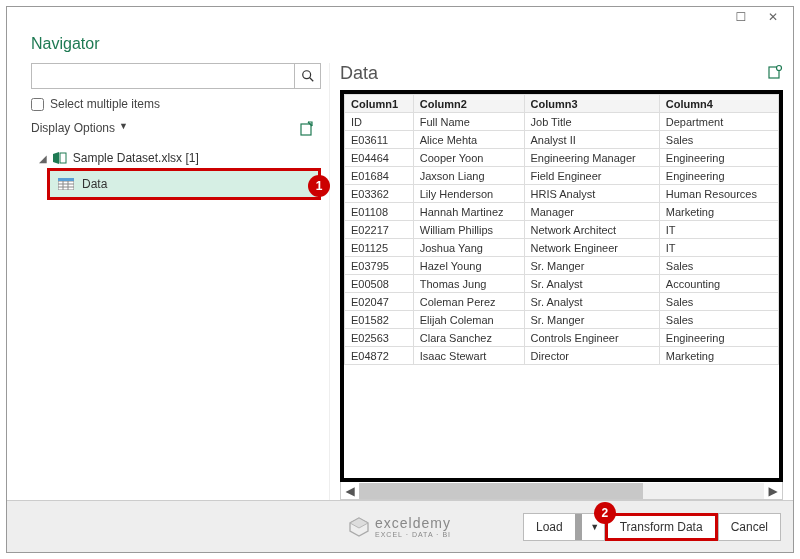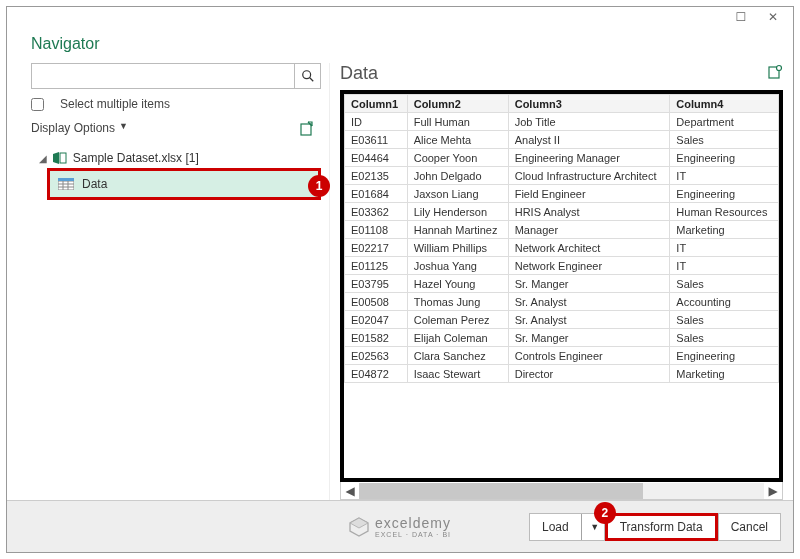--- a/index.html
+++ b/index.html
@@ -7,21 +7,21 @@
 .dialog{position:absolute;top:6px;left:6px;right:6px;bottom:6px;border:1px solid #999;background:#fff;display:flex;flex-direction:column}
 .titlebar{height:20px;display:flex;justify-content:flex-end;align-items:center;padding:0 4px}
 .titlebar .winbtn{width:32px;height:18px;display:flex;align-items:center;justify-content:center;color:#666;cursor:pointer}
 .header{padding:8px 24px 10px}
 .header h1{font-size:16px;font-weight:400;color:#1e7a53}
 .body{flex:1;display:flex;padding:0 10px 0 24px;gap:8px;overflow:hidden}
 .left{width:290px;display:flex;flex-direction:column}
 .searchrow{display:flex;align-items:center;border:1px solid #bbb;height:26px;margin-bottom:8px}
 .searchrow input{flex:1;border:0;outline:0;padding:0 6px;height:24px}
 .searchrow .sicon{width:26px;height:24px;border-left:1px solid #bbb;display:flex;align-items:center;justify-content:center;color:#333}
-.chk{display:flex;align-items:flex-end;gap:16px;margin-bottom:10px;color:#444}
+.chk{display:flex;align-items:flex-end;gap:6px;margin-bottom:10px;color:#444}
 .chk input{width:13px;height:13px}
 .dopt{display:flex;align-items:flex-start;gap:4px;color:#444;margin-bottom:8px}
 .dopt .refresh{margin-left:auto;margin-right:6px;color:#1e7a53}
 .tree{padding-left:6px}
 .tree .fileitem{display:flex;align-items:center;gap:6px;padding:3px 2px}
 .tree .fileitem .tri{color:#666;font-size:10px}
 .tree .fileitem .ficon{width:14px;height:12px;display:inline-block}
 .tree .fileitem .ficon svg{display:block}
 .tree .sel{margin-left:10px;border:3px solid #c00;background:#d6efe4;padding:0}
 .tree .selinner{display:flex;align-items:center;gap:8px;padding:6px 8px}
@@ -38,21 +38,21 @@
 .hscroll{height:18px;border:1px solid #ccc;border-top:0;display:flex;align-items:center}
 .hscroll .arrow{width:18px;height:16px;display:flex;align-items:center;justify-content:center;color:#555}
 .hscroll .track{flex:1;background:#f0f0f0;height:16px;position:relative}
 .hscroll .thumb{position:absolute;left:0;top:0;height:16px;width:70%;background:#c8c8c8}
 .footer{height:52px;background:#eee;border-top:1px solid #ccc;display:flex;align-items:center;justify-content:flex-end;padding:0 12px;position:relative}
 .footer .brand{position:absolute;left:50%;transform:translateX(-50%);color:#888;display:flex;align-items:center;gap:6px}
 .brand .bt{font-size:14px;letter-spacing:1px}
 .brand .bs{font-size:7px;letter-spacing:1px}
 .btn{background:#fff;border:1px solid #bbb;height:28px;padding:0 12px;display:flex;align-items:center;gap:4px;cursor:pointer;color:#333}
 .btn.split{padding:0}
-.btn.split .bl{padding:0 12px;border-right:1px solid #a3a3a3;height:26px;display:flex;align-items:center}
+.btn.split .bl{padding:0 12px;border-right:7px solid #a3a3a3;height:26px;display:flex;align-items:center}
 .btn.split .bc{width:18px;display:flex;align-items:center;justify-content:center;font-size:9px}
 .btn.hl{border:3px solid #c00}
 </style>
 </head>
 <body>
 
 <div class="dialog">
   <div class="titlebar">
     <div class="winbtn">☐</div>
     <div class="winbtn">✕</div>
@@ -132,41 +132,35 @@
               <tr>
                 <th>Column1</th>
                 <th>Column2</th>
                 <th>Column3</th>
                 <th>Column4</th>
               </tr>
             </thead>
             <tbody>
               <tr>
                 <td>ID</td>
-                <td>Full Human</td>
+                <td>Full Name</td>
                 <td>Job Title</td>
                 <td>Department</td>
               </tr>
               <tr>
                 <td>E03611</td>
                 <td>Alice Mehta</td>
                 <td>Analyst II</td>
                 <td>Sales</td>
               </tr>
               <tr>
                 <td>E04464</td>
                 <td>Cooper Yoon</td>
                 <td>Engineering Manager</td>
                 <td>Engineering</td>
-              </tr>
-              <tr>
-                <td>E02135</td>
-                <td>John Delgado</td>
-                <td>Cloud Infrastructure Architect</td>
-                <td>IT</td>
               </tr>
               <tr>
                 <td>E01684</td>
                 <td>Jaxson Liang</td>
                 <td>Field Engineer</td>
                 <td>Engineering</td>
               </tr>
               <tr>
                 <td>E03362</td>
                 <td>Lily Henderson</td>

